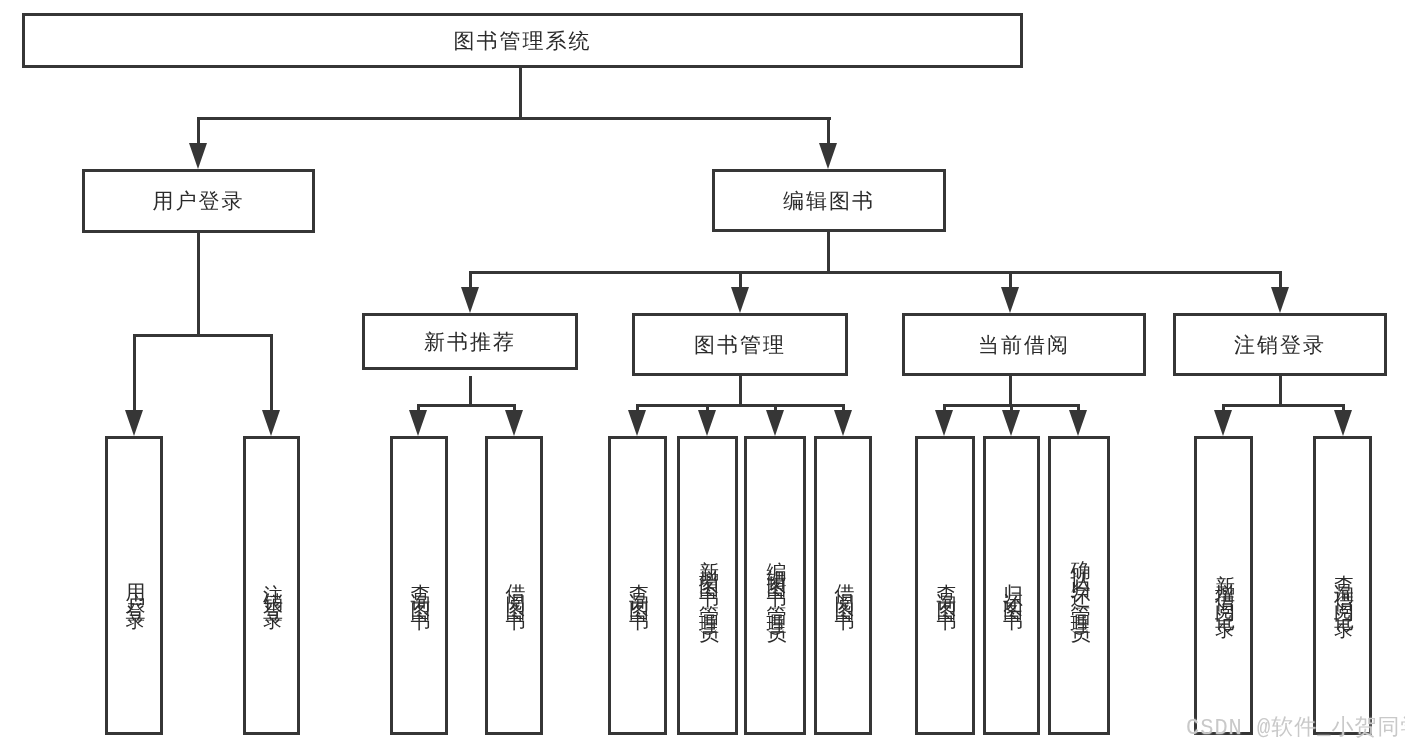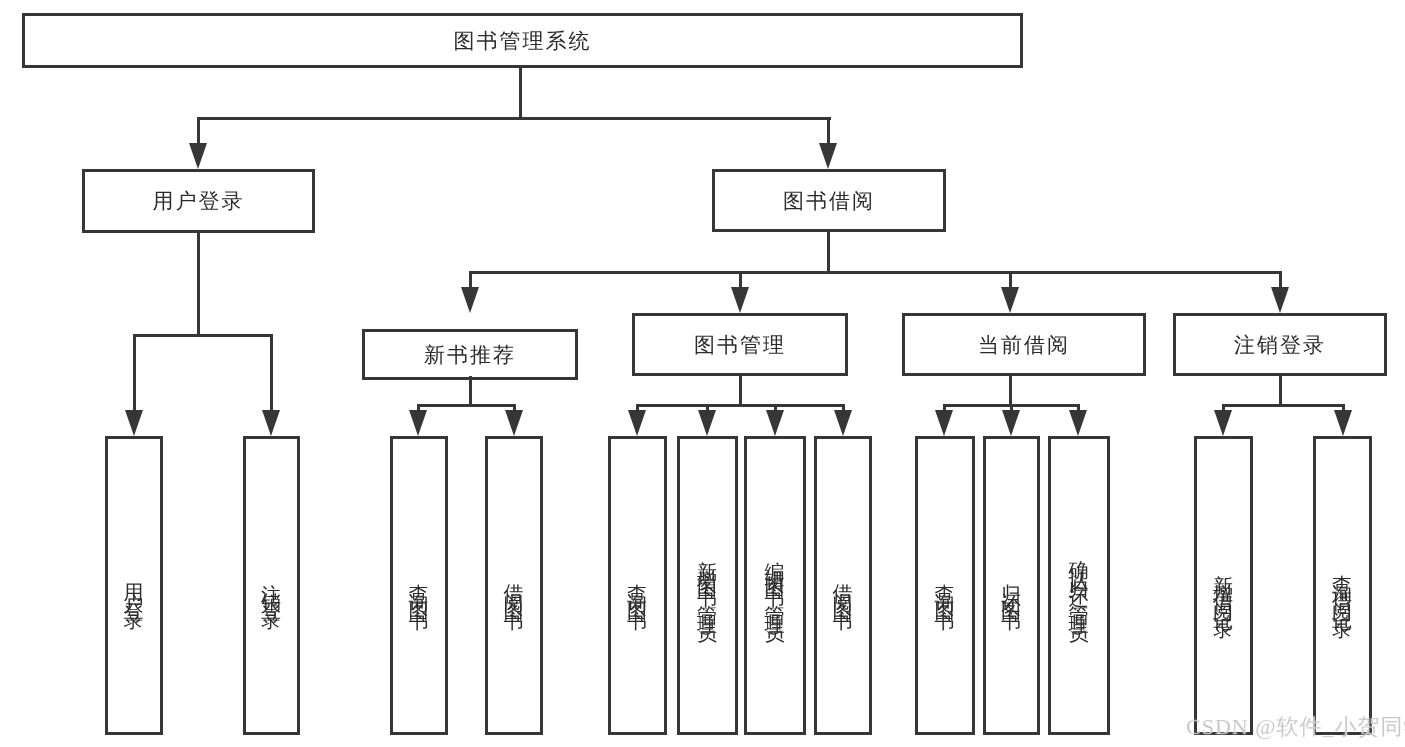--- a/index.html
+++ b/index.html
@@ -7,21 +7,21 @@
     --text:#2b2b2b;
     --wm:#c9c9c9;
     --bg:#ffffff;
   }
   *{box-sizing:border-box;}
   html,body{margin:0;padding:0;background:var(--bg);}
   .canvas{
     position:relative;
     width:1405px;height:747px;
     background:var(--bg);
-    font-family:Liberation Serif, serif;
+    font-family:Liberation Mono, monospace;
     color:var(--text);
     overflow:hidden;
   }
   .node{
     position:absolute;
     border:3px solid var(--line);
     background:#fff;
     display:flex;align-items:center;justify-content:center;
     font-size:21px;
     letter-spacing:2px;
@@ -69,21 +69,21 @@
     <div class="vline" style="left:197px;top:117px;height:27px"></div>
     <div class="arrow" style="left:189px;top:143px"></div>
     <div class="vline" style="left:827px;top:117px;height:27px"></div>
     <div class="arrow" style="left:819px;top:143px"></div>
   </div>
 
   <div class="node" style="left:82px;top:169px;width:233px;height:64px">
     <span>用户登录</span>
   </div>
   <div class="node" style="left:712px;top:169px;width:234px;height:63px">
-    <span>图书借阅</span>
+    <span>编辑图书</span>
   </div>
 
   <div>
     <div class="vline" style="left:197px;top:233px;height:102px"></div>
     <div class="hline" style="left:133px;top:334px;width:140px"></div>
     <div class="vline" style="left:133px;top:334px;height:77px"></div>
     <div class="arrow" style="left:125px;top:410px"></div>
     <div class="vline" style="left:270px;top:334px;height:77px"></div>
     <div class="arrow" style="left:262px;top:410px"></div>
   </div>
@@ -94,21 +94,21 @@
     <div class="vline" style="left:469px;top:271px;height:18px"></div>
     <div class="arrow" style="left:461px;top:287px"></div>
     <div class="vline" style="left:739px;top:271px;height:18px"></div>
     <div class="arrow" style="left:731px;top:287px"></div>
     <div class="vline" style="left:1009px;top:271px;height:18px"></div>
     <div class="arrow" style="left:1001px;top:287px"></div>
     <div class="vline" style="left:1279px;top:271px;height:18px"></div>
     <div class="arrow" style="left:1271px;top:287px"></div>
   </div>
 
-  <div class="node" style="left:362px;top:329px;width:216px;height:51px">
+  <div class="node" style="left:362px;top:313px;width:216px;height:57px">
     <span>新书推荐</span>
   </div>
   <div class="node" style="left:632px;top:313px;width:216px;height:63px">
     <span>图书管理</span>
   </div>
   <div class="node" style="left:902px;top:313px;width:244px;height:63px">
     <span>当前借阅</span>
   </div>
   <div class="node" style="left:1173px;top:313px;width:214px;height:63px">
     <span>注销登录</span>

